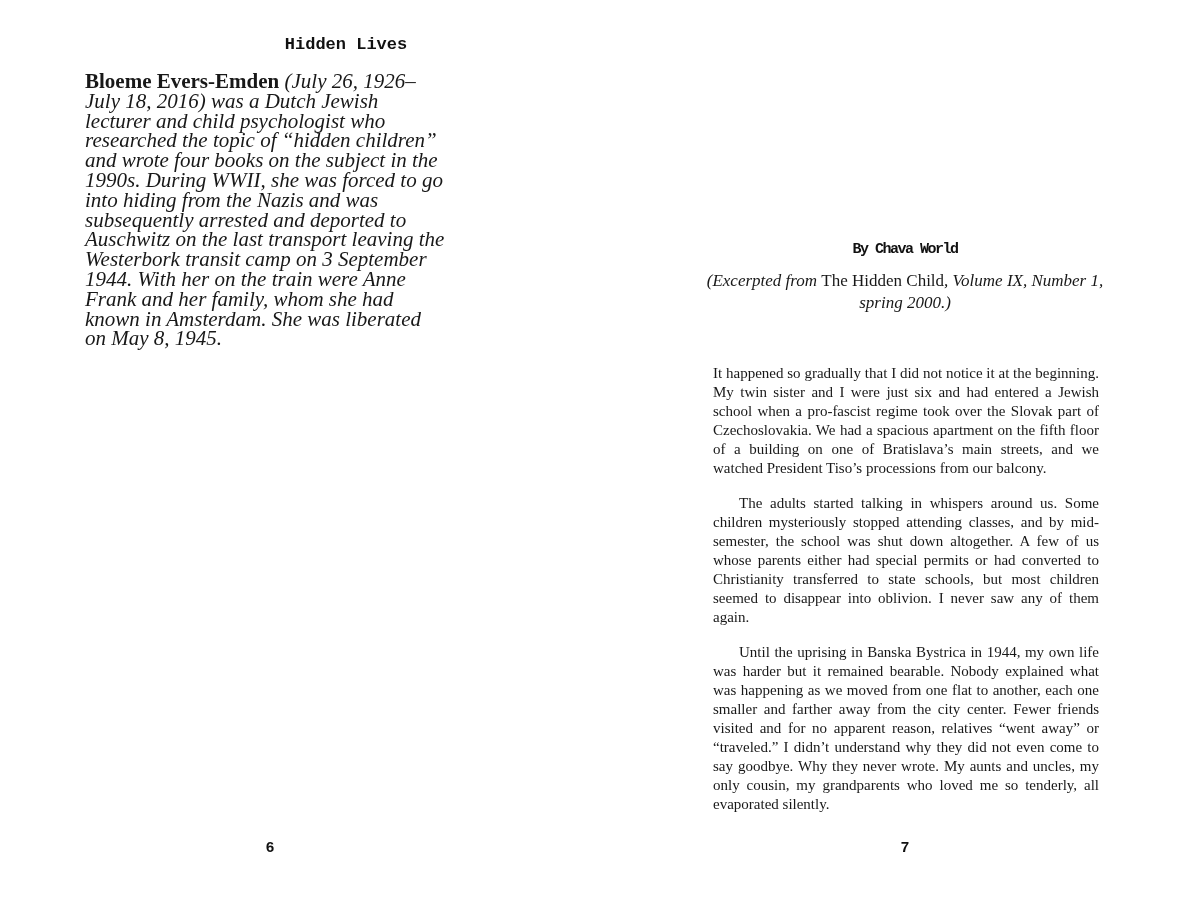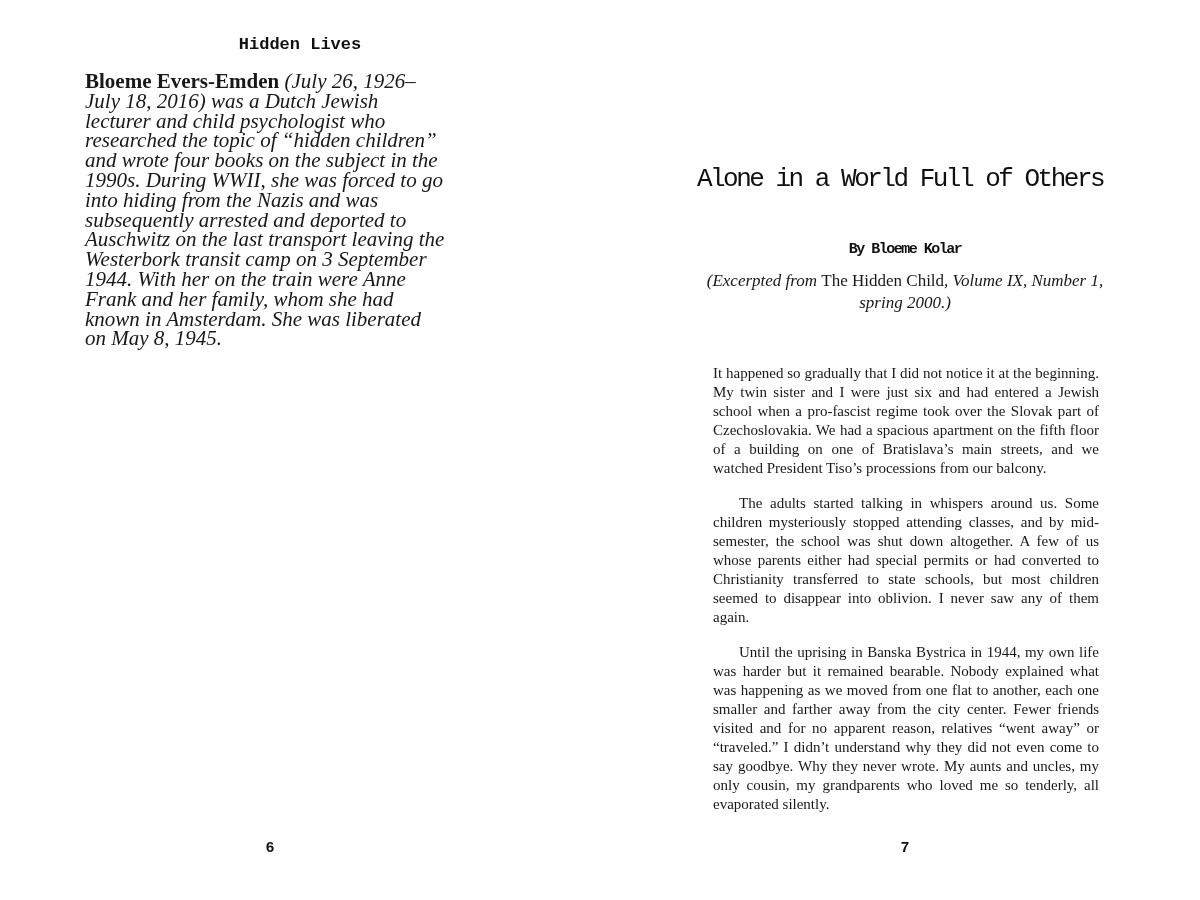--- a/index.html
+++ b/index.html
@@ -18,20 +18,21 @@
 
   
   .running-header {
     position: absolute;
     top: 35px; left: 0; width: 600px;
     text-align: center;
     font-family: "Liberation Mono", monospace;
     font-weight: bold;
     font-size: 17px;
     color: #111;
+    padding-left: 46px;
   }
   .bio {
     position: absolute;
     top: 72px; left: 85px; width: 362px;
     font-size: 21px;
     line-height: 19.8px;
     font-style: italic;
     text-align: left;
   }
   .bio-name { font-style: normal; font-weight: bold; }
@@ -100,23 +101,22 @@
 
   <div class="page left">
     <div class="running-header">Hidden Lives</div>
 
     <div class="bio"><span class="bio-name">Bloeme Evers-Emden</span><span class="bio-rest"> (July 26, 1926–July 18, 2016) was a Dutch Jewish lecturer and child psychologist who researched the topic of “hidden children” and wrote four books on the subject in the 1990s. During WWII, she was forced to go into hiding from the Nazis and was subsequently arrested and deported to Auschwitz on the last transport leaving the Westerbork transit camp on 3 September 1944. With her on the train were Anne Frank and her family, whom she had known in Amsterdam. She was liberated on May 8, 1945.</span></div>
 
     <div class="page-number pn-left">6</div>
   </div>
 
   <div class="page right">
-    <h1 class="article-title">Alone in a World Full of Others</h1>
 
-    <div class="byline">By Bloeme Kolar</div>
+    <div class="byline">By Chava World</div>
 
     <div class="excerpt"><span>(Excerpted from </span><span class="roman">The Hidden Child</span><span>, Volume IX, Number 1,</span><br><span>spring 2000.)</span></div>
 
     <div class="body-text">
       <p>It happened so gradually that I did not notice it at the beginning. My twin sister and I were just six and had entered a Jewish school when a pro-fascist regime took over the Slovak part of Czechoslovakia. We had a spacious apartment on the fifth floor of a building on one of Bratislava’s main streets, and we watched President Tiso’s processions from our balcony.</p>
       <p>The adults started talking in whispers around us. Some children mysteriously stopped attending classes, and by mid-semester, the school was shut down altogether. A few of us whose parents either had special permits or had converted to Christianity transferred to state schools, but most children seemed to disappear into oblivion. I never saw any of them again.</p>
       <p>Until the uprising in Banska Bystrica in 1944, my own life was harder but it remained bearable. Nobody explained what was happening as we moved from one flat to another, each one smaller and farther away from the city center. Fewer friends visited and for no apparent reason, relatives “went away” or “traveled.” I didn’t understand why they did not even come to say goodbye. Why they never wrote. My aunts and uncles, my only cousin, my grandparents who loved me so tenderly, all evaporated silently.</p>
     </div>
 
     <div class="page-number pn-right">7</div>

